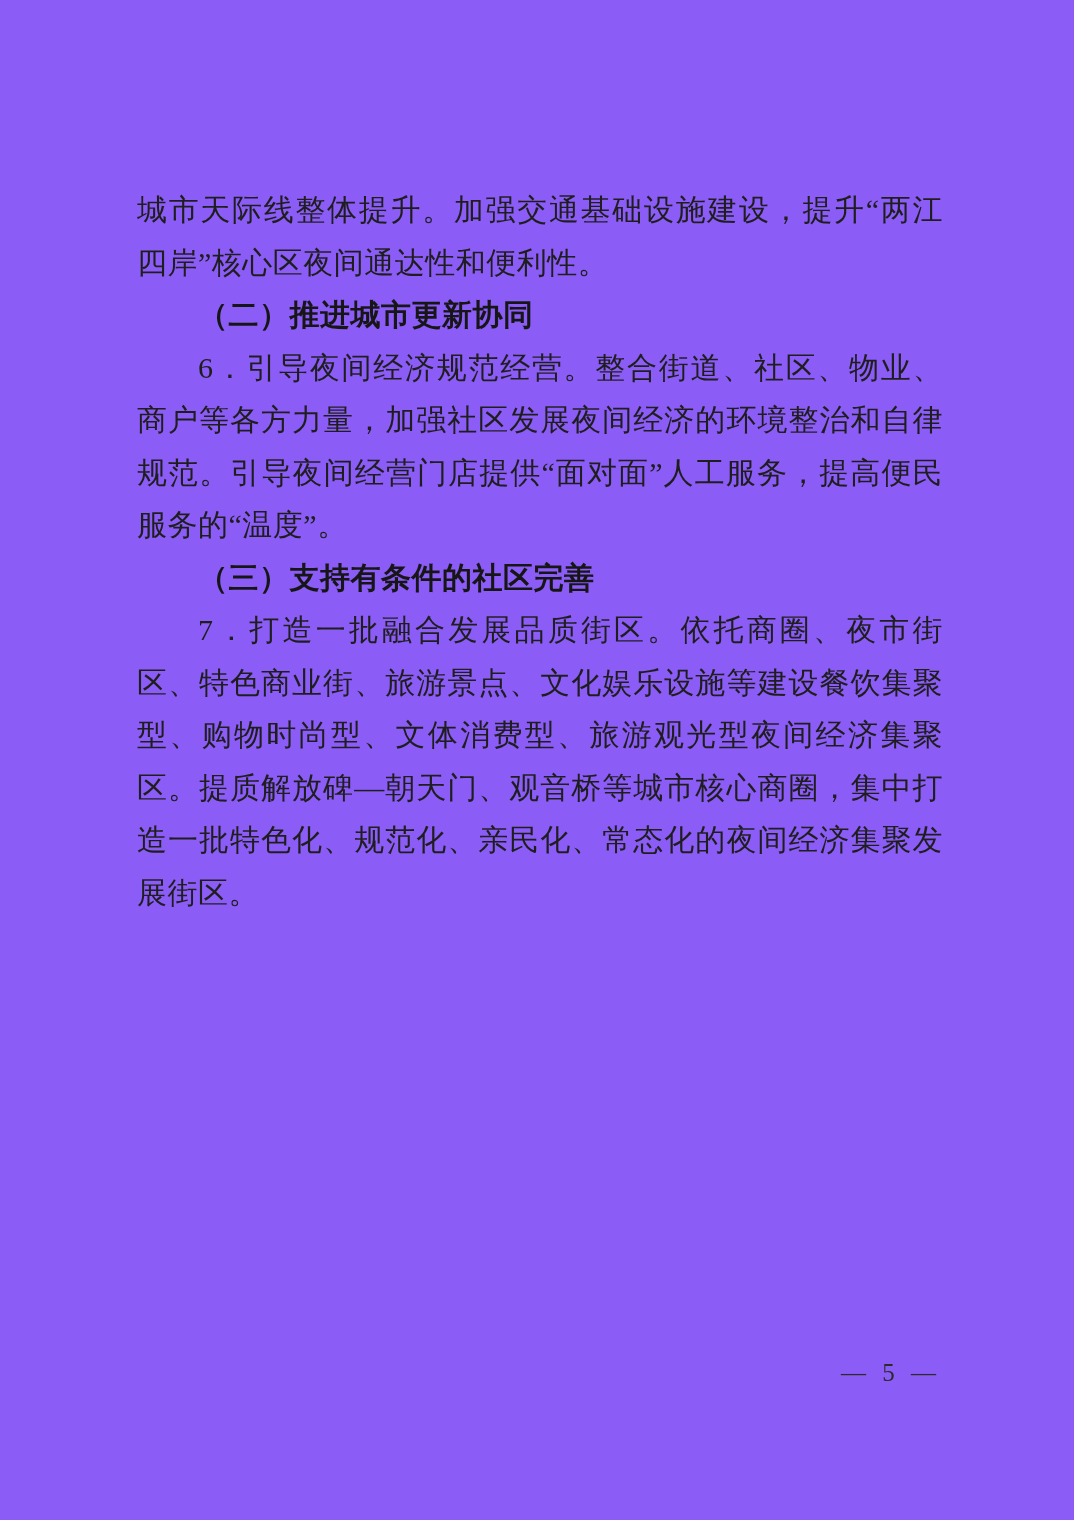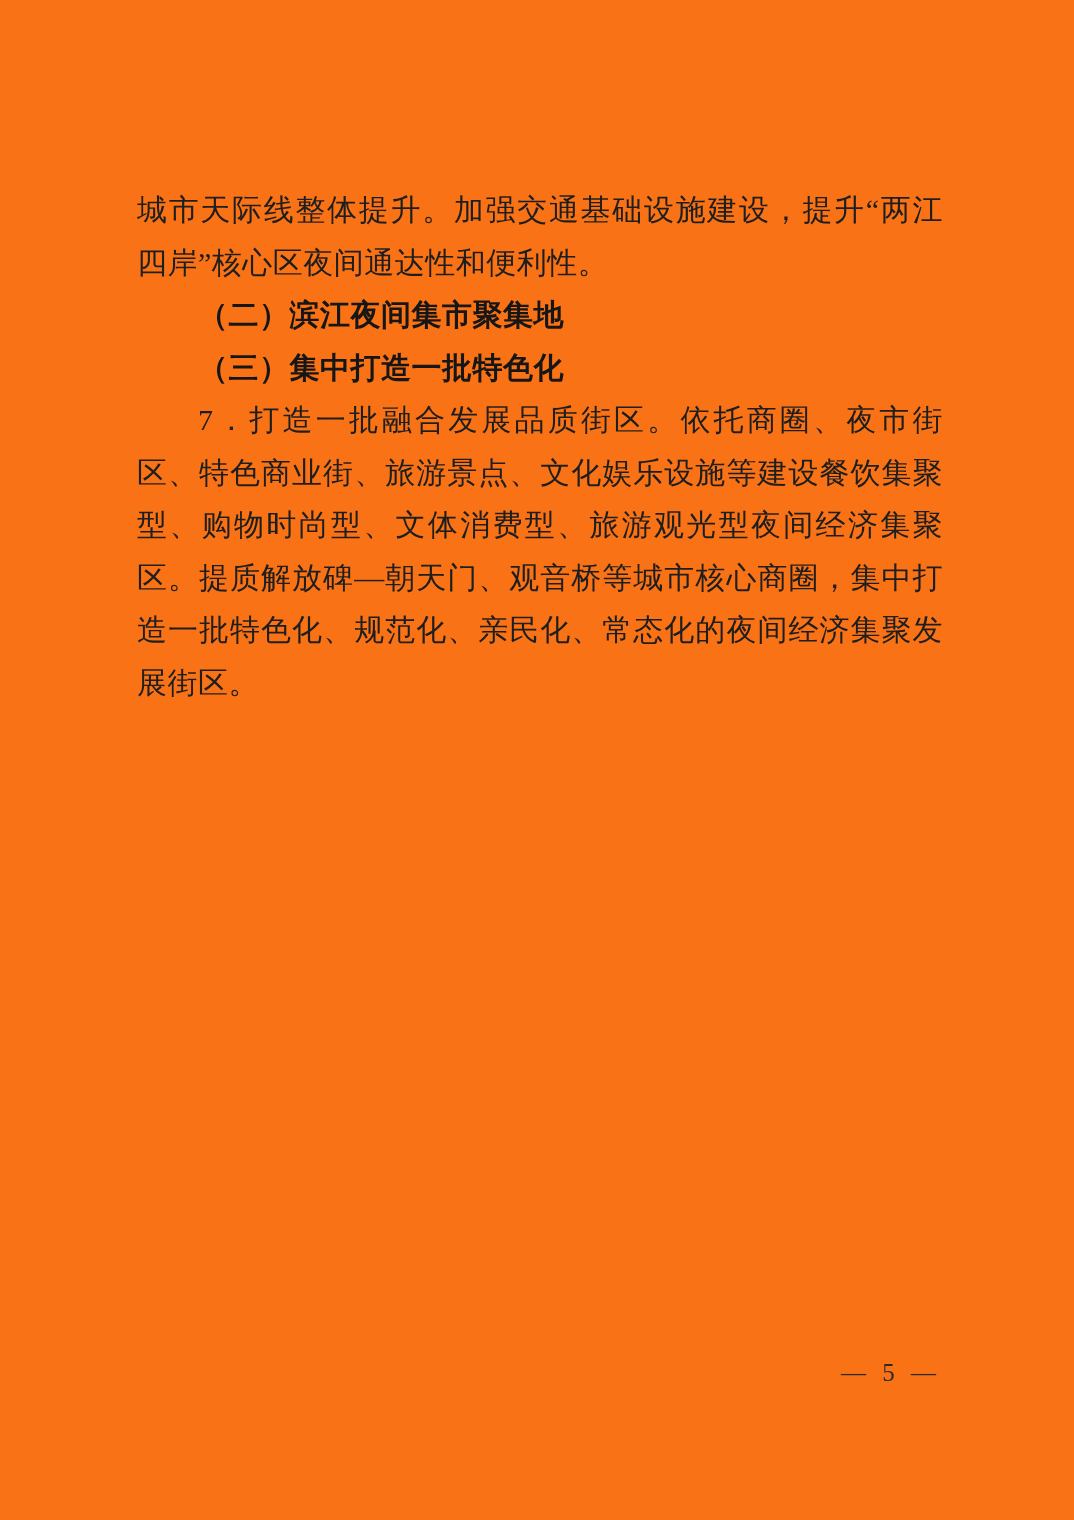--- a/index.html
+++ b/index.html
@@ -4,21 +4,21 @@
 <style>
   html, body {
     margin: 0;
     padding: 0;
     background: #ffffff;
   }
   .page {
     position: relative;
     width: 1074px;
     height: 1520px;
-    background: #f97316;
+    background: #8b5cf6;
     overflow: hidden;
     font-family: "Liberation Serif", "DejaVu Serif", serif;
     color: #1e1e1e;
   }
   .doc-body {
     position: absolute;
     left: 137px;
     top: 184px;
     width: 806px;
   }
@@ -49,20 +49,21 @@
     color: #2b2b2b;
     letter-spacing: 5px;
   }
 </style>
 </head>
 <body>
 
 <div class="page">
   <div class="doc-body">
       <p class="plain">城市天际线整体提升。加强交通基础设施建设，提升“两江四岸”核心区夜间通达性和便利性。</p>
-      <p class="heading">（二）滨江夜间集市聚集地</p>
-      <p class="heading">（三）集中打造一批特色化</p>
+      <p class="heading">（二）推进城市更新协同</p>
+      <p class="indent">6．引导夜间经济规范经营。整合街道、社区、物业、商户等各方力量，加强社区发展夜间经济的环境整治和自律规范。引导夜间经营门店提供“面对面”人工服务，提高便民服务的“温度”。</p>
+      <p class="heading">（三）支持有条件的社区完善</p>
       <p class="indent">7．打造一批融合发展品质街区。依托商圈、夜市街区、特色商业街、旅游景点、文化娱乐设施等建设餐饮集聚型、购物时尚型、文体消费型、旅游观光型夜间经济集聚区。提质解放碑—朝天门、观音桥等城市核心商圈，集中打造一批特色化、规范化、亲民化、常态化的夜间经济集聚发展街区。</p>
     </div>
   <div class="footer">
     <span>— 5 —</span>
   </div>
 </div>
 
 </body></html>

